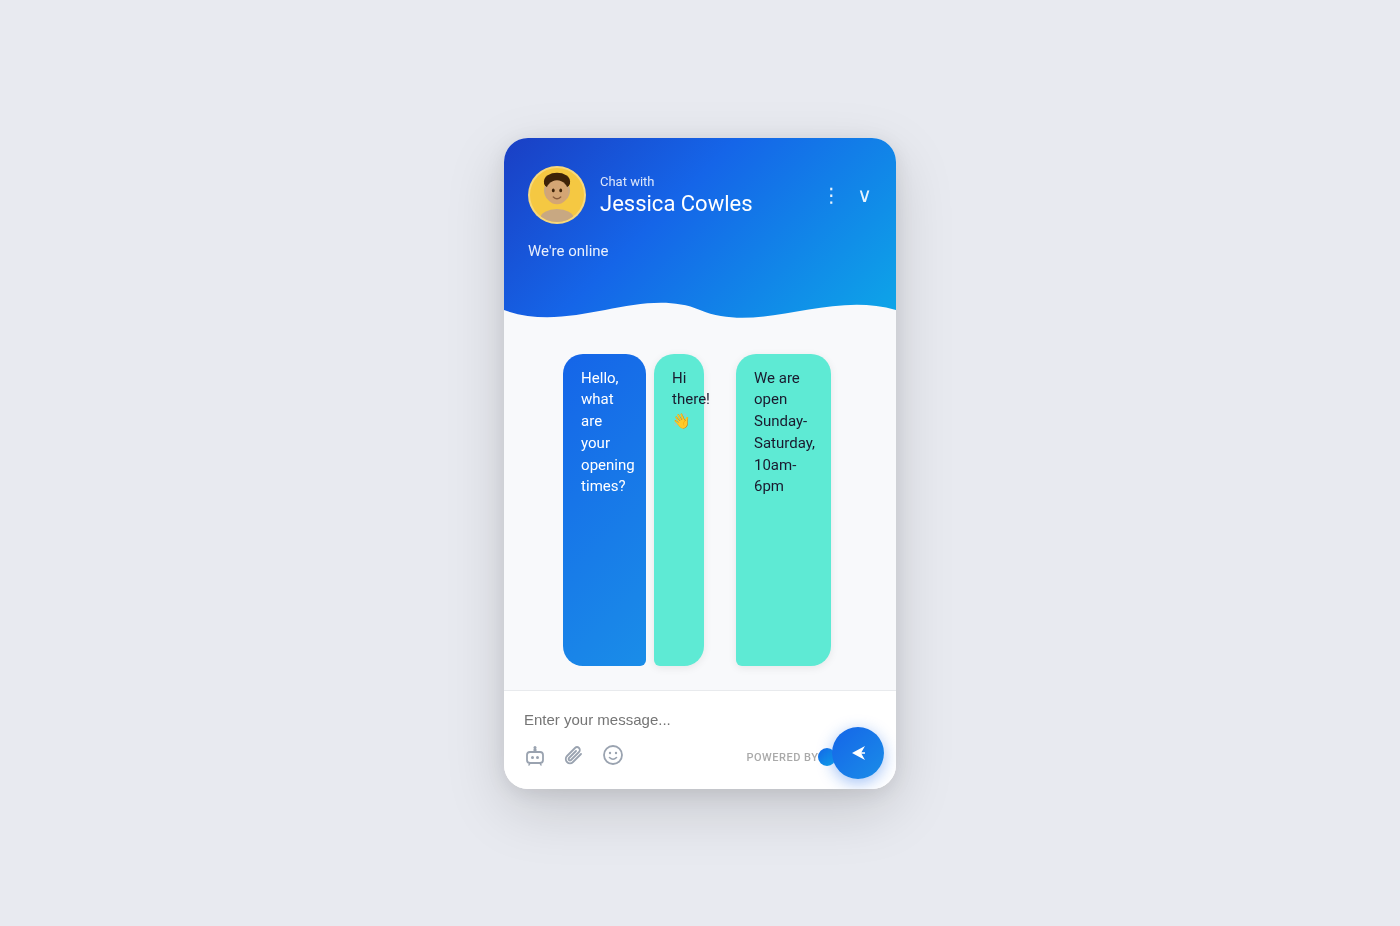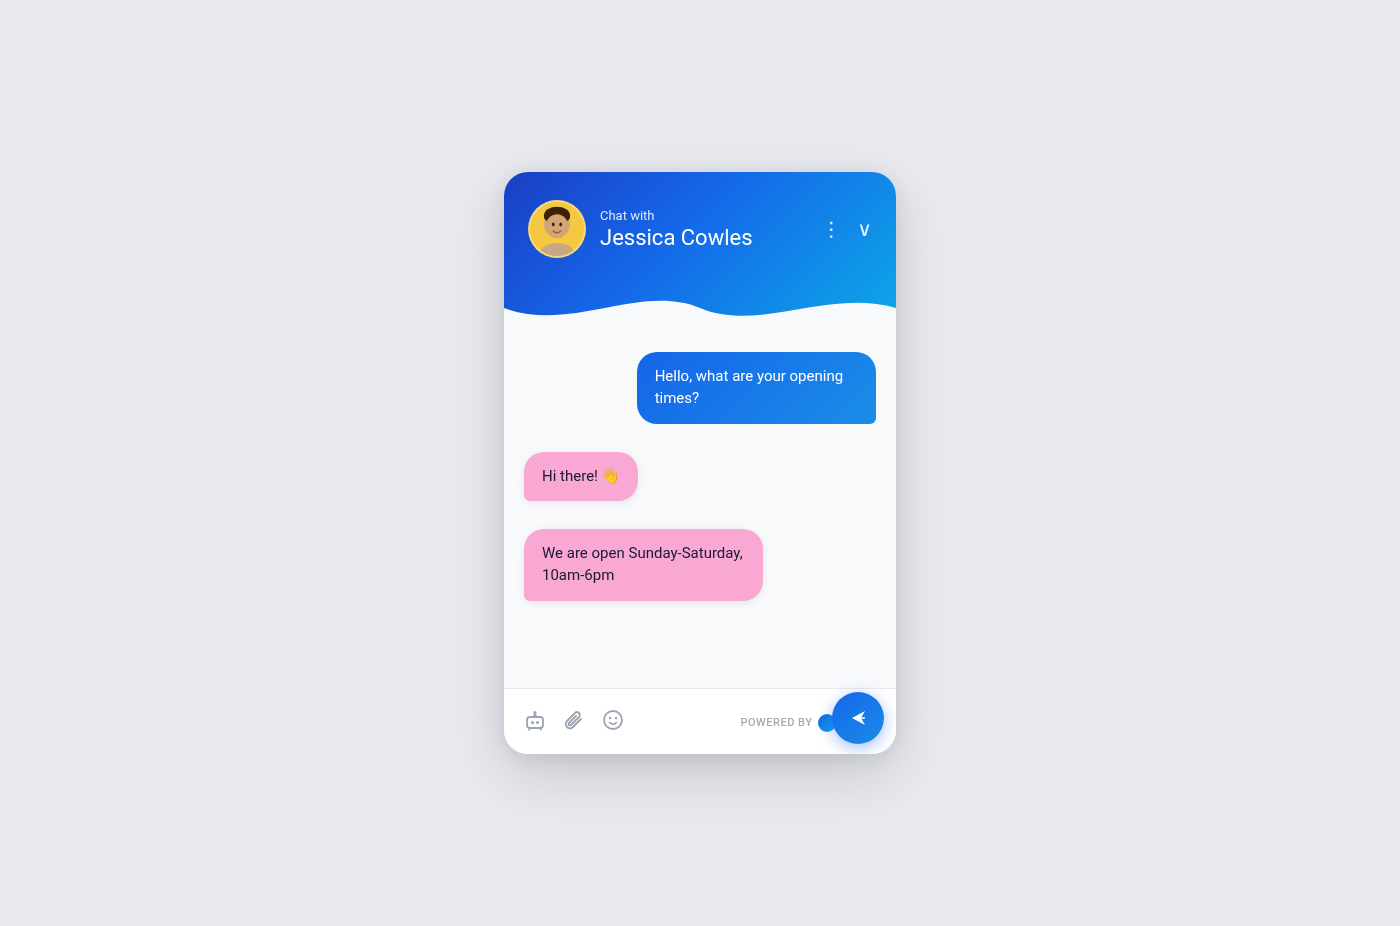--- a/index.html
+++ b/index.html
@@ -110,22 +110,22 @@
       display: block;
       width: 100%;
     }
 
     
     .chat-messages {
       background: #f8f9fb;
       padding: 24px 20px;
       min-height: 360px;
       display: flex;
-      flex-direction: column;
-      gap: 28px;
+      flex-direction: row;
+      gap: 8px;
     }
 
     .message-row {
       display: flex;
     }
 
     .message-row.outgoing {
       justify-content: flex-end;
     }
 
@@ -142,21 +142,21 @@
       font-weight: 400;
     }
 
     .message-bubble.outgoing {
       background: linear-gradient(135deg, #1565e8, #1a8de8);
       color: #fff;
       border-bottom-right-radius: 6px;
     }
 
     .message-bubble.incoming {
-      background: #f9a8d4;
+      background: #5eead4;
       color: #1a1a2e;
       border-bottom-left-radius: 6px;
       box-shadow: 0 2px 8px rgba(0,0,0,0.08);
     }
 
     
     .chat-input-area {
       background: #fff;
       border-top: 1.5px solid #e8eaed;
       padding: 16px 20px 18px 20px;
@@ -189,21 +189,20 @@
 
     .input-icon {
       color: #9aa3b0;
       font-size: 20px;
       cursor: pointer;
     }
 
     .powered-by {
       display: flex;
       align-items: center;
-      gap: 6px;
       font-size: 11px;
       color: #aaa;
       letter-spacing: 0.5px;
       text-transform: uppercase;
       font-weight: 500;
     }
 
     .tidio-logo {
       display: flex;
       align-items: center;
@@ -272,20 +271,21 @@
         <div class="chat-with-label">Chat with</div>
         <div class="agent-name">Jessica Cowles</div>
       </div>
 
       <div class="header-actions">
         <button class="header-btn" aria-label="More options">⋮</button>
         <button class="header-btn" aria-label="Collapse">∨</button>
       </div>
     </div>
 
+    <div class="online-status">We're online</div>
 
     <div class="wave-separator">
       <svg viewBox="0 0 460 50" xmlns="http://www.w3.org/2000/svg" preserveAspectRatio="none" height="50">
         <path d="M0,30 C80,55 160,5 230,30 C300,55 380,10 460,30 L460,50 L0,50 Z" fill="#f8f9fb"></path>
       </svg>
     </div>
   </div>
 
   <div class="chat-messages">
 
@@ -297,20 +297,21 @@
       <div class="message-bubble incoming">Hi there! 👋</div>
     </div>
 
     <div class="message-row incoming">
       <div class="message-bubble incoming">We are open Sunday-Saturday, 10am-6pm</div>
     </div>
 
   </div>
 
   <div class="chat-input-area">
+    <input class="message-input" type="text" placeholder="Enter your message..." style="">
     <div class="chat-input-footer">
       <div class="input-icons">
         <span class="input-icon" title="Bot">
           <svg width="22" height="22" viewBox="0 0 22 22" fill="none">
             <rect x="3" y="8" width="16" height="11" rx="3" stroke="#9aa3b0" stroke-width="1.8" fill="none"></rect>
             <circle cx="8.5" cy="13.5" r="1.5" fill="#9aa3b0"></circle>
             <circle cx="13.5" cy="13.5" r="1.5" fill="#9aa3b0"></circle>
             <rect x="9.5" y="4" width="3" height="4" rx="1.5" fill="#9aa3b0"></rect>
             <circle cx="11" cy="3.5" r="1.5" fill="#9aa3b0"></circle>
             <line x1="6" y1="19" x2="5" y2="21" stroke="#9aa3b0" stroke-width="1.6" stroke-linecap="round"></line>

